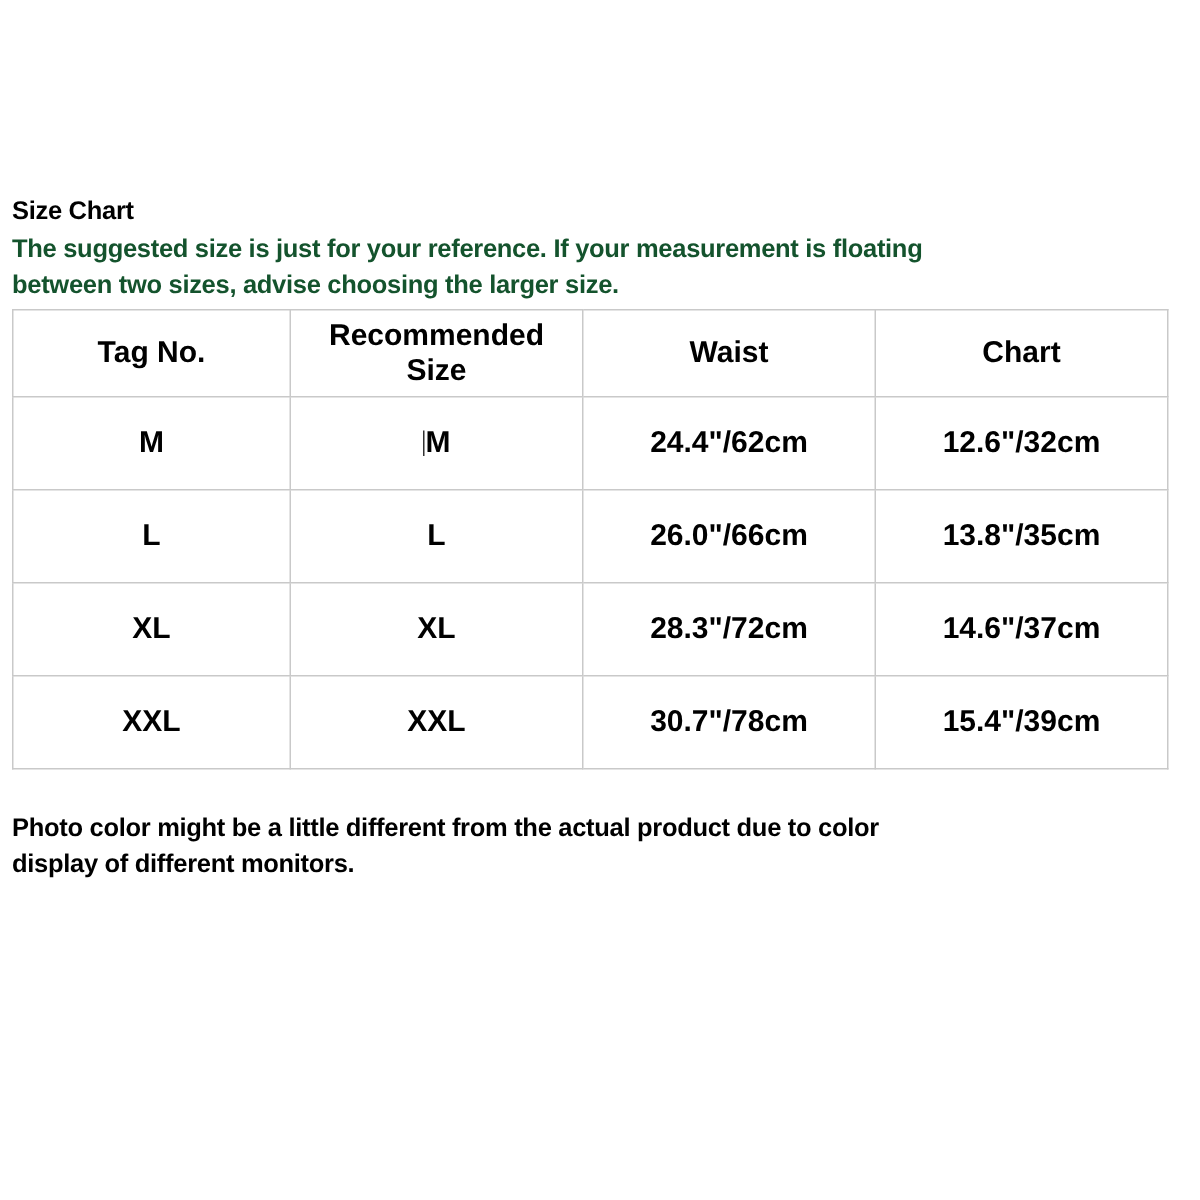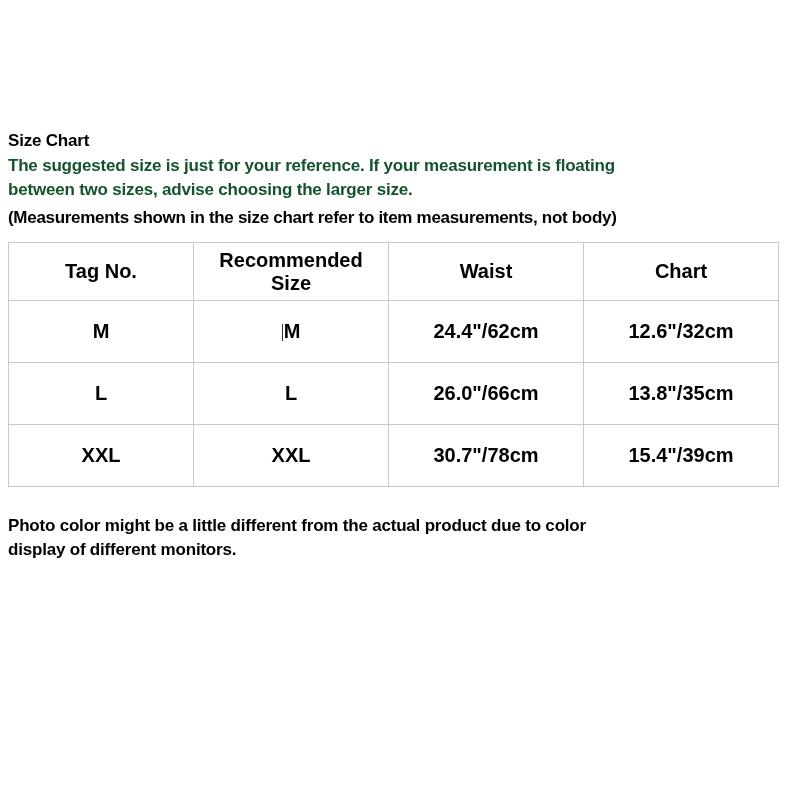--- a/index.html
+++ b/index.html
@@ -86,21 +86,20 @@
 </style>
 </head>
 <body>
 
 <div class="page">
 
   <div class="title">Size Chart</div>
 
   <div class="warning">The suggested size is just for your reference. If your measurement is floating between two sizes, advise choosing the larger size.</div>
 
-  <div class="note">(Measurements shown in the size chart refer to item measurements, not body)</div>
 
   <table class="size-chart">
     <colgroup>
       <col class="c0">
         <col class="c1">
         <col class="c2">
         <col class="c3">
     </colgroup>
     <thead>
       <tr>
@@ -117,20 +116,26 @@
         <td>24.4"/62cm</td>
         <td>12.6"/32cm</td>
       </tr>
       <tr>
         <td>L</td>
         <td>L</td>
         <td>26.0"/66cm</td>
         <td>13.8"/35cm</td>
       </tr>
       <tr>
+        <td>XL</td>
+        <td>XL</td>
+        <td>28.3"/72cm</td>
+        <td>14.6"/37cm</td>
+      </tr>
+      <tr>
         <td>XXL</td>
         <td>XXL</td>
         <td>30.7"/78cm</td>
         <td>15.4"/39cm</td>
       </tr>
     </tbody>
   </table>
 
   <div class="tips second">Photo color might be a little different from the actual product due to color display of different monitors.</div>
 

